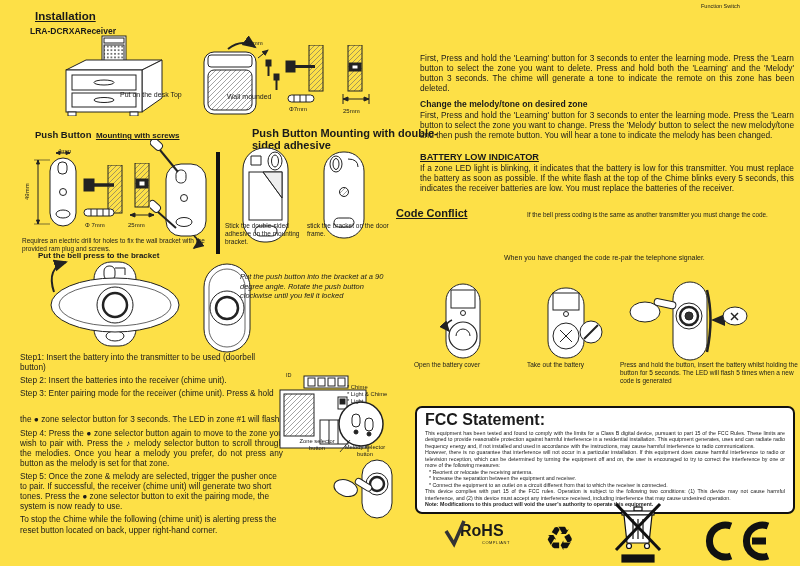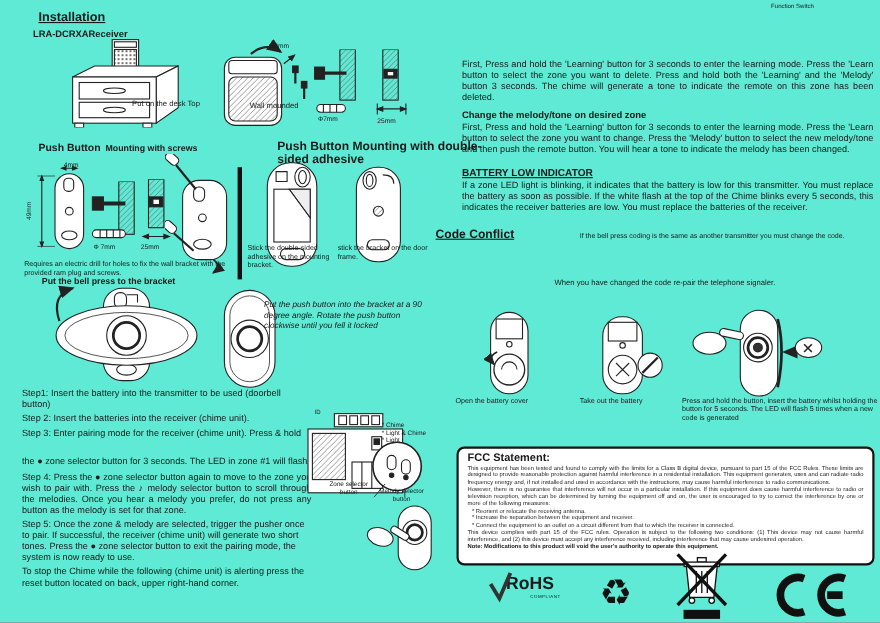--- a/index.html
+++ b/index.html
@@ -1,16 +1,16 @@
 <!DOCTYPE html>
 <html><head>
 <meta charset="utf-8">
 <style>
   html,body{margin:0;padding:0;background:#888;}
-  #page{position:relative;width:800px;height:566px;background:#5eead4;margin:0 auto;
+  #page{position:relative;width:800px;height:566px;background:#fde047;margin:0 auto;
         font-family:"Liberation Sans",sans-serif;color:#1a1a1a;overflow:hidden;}
   .abs{position:absolute;}
   .b{font-weight:bold;}
   .u{text-decoration:underline;}
   .j{text-align:justify;}
   .ctr{text-align:center;}
   .f5{font-size:5.3px;line-height:1.22;}
   .f6{font-size:6px;line-height:1.2;}
   .f65{font-size:6.5px;line-height:1.25;}
   .f7{font-size:7px;line-height:1.25;}
@@ -104,21 +104,21 @@
       <polygon points="3,54 8,52 8,56" fill="#222"></polygon>
       <polygon points="29,54 24,52 24,56" fill="#222"></polygon>
       <line x1="3" y1="49" x2="3" y2="59"></line>
         <line x1="29" y1="49" x2="29" y2="59"></line>
     </g>
   </svg>
   <div class="abs f6" style="left:343px;top:108px;">25mm</div>
 
   <div class="abs" style="left:35px;top:124px;">
     <span class="b" style="font-size:9.5px;">Push Button</span>
-    <span class="b" style="font-size:8px;">Mounting with screws</span>
+    <span class="b" style="font-size:8px;text-decoration:underline;">Mounting with screws</span>
   </div>
   <div class="abs b" style="left:212px;top:127px;width:200px;font-size:11px;margin-left:40px;">Push Button Mounting with double-sided adhesive</div>
 
   <svg class="abs" style="left:28px;top:150px;" width="62" height="85" viewBox="0 0 62 85">
     <g stroke="#222" fill="#fff" stroke-width="1">
       <rect x="22" y="8" width="26" height="68" rx="13"></rect>
       <rect x="30" y="12" width="9" height="12" rx="4"></rect>
       <circle cx="35" cy="42" r="3.5"></circle>
       <ellipse cx="35" cy="64" rx="7" ry="4"></ellipse>
       <line x1="28" y1="3" x2="42" y2="3"></line>
@@ -342,21 +342,21 @@
       </g>
       <line x1="102" y1="40" x2="88" y2="40" stroke-width="2" marker-end="url(#arr)"></line>
       <ellipse cx="110" cy="36" rx="12" ry="9"></ellipse>
       <line x1="106" y1="33" x2="113" y2="40" stroke-width="1.4"></line>
       <line x1="113" y1="33" x2="106" y2="40" stroke-width="1.4"></line>
     </g>
   </svg>
   <div class="abs f65" style="left:620px;top:361px;width:178px;">Press and hold the button, insert the battery whilst holding the button for 5 seconds. The LED will flash 5 times when a new code is generated</div>
 
   <div class="abs fccbox" style="left:415px;top:406px;width:380px;height:108px;">
-    <div class="b" style="font-size:10px;margin-bottom:1px;">FCC Statement:</div>
+    <div class="b" style="font-size:16px;margin-bottom:1px;">FCC Statement:</div>
     <div class="f5 j">This equipment has been tested and found to comply with the limits for a Class B digital device, pursuant to part 15 of the FCC Rules. These limits are designed to provide reasonable protection against harmful interference in a residential installation. This equipment generates, uses and can radiate radio frequency energy and, if not installed and used in accordance with the instructions, may cause harmful interference to radio communications.</div>
     <div class="f5 j">However, there is no guarantee that interference will not occur in a particular installation. If this equipment does cause harmful interference to radio or television reception, which can be determined by turning the equipment off and on, the user is encouraged to try to correct the interference by one or more of the following measures:</div>
     <div class="f5" style="padding-left:4px;">*   Reorient or relocate the receiving antenna.</div>
     <div class="f5" style="padding-left:4px;">*   Increase the separation between the equipment and receiver.</div>
     <div class="f5" style="padding-left:4px;">*   Connect the equipment to an outlet on a circuit different from that to which the receiver is connected.</div>
     <div class="f5 j">This device complies with part 15 of the FCC rules. Operation is subject to the following two conditions: (1) This device may not cause harmful interference, and (2) this device must accept any interference received, including interference that may cause undesired operation.</div>
     <div class="f5 b">Note: Modifications to this product will void the user's authority to operate this equipment.</div>
   </div>
 
   <div class="abs" style="left:448px;top:522px;width:60px;">

